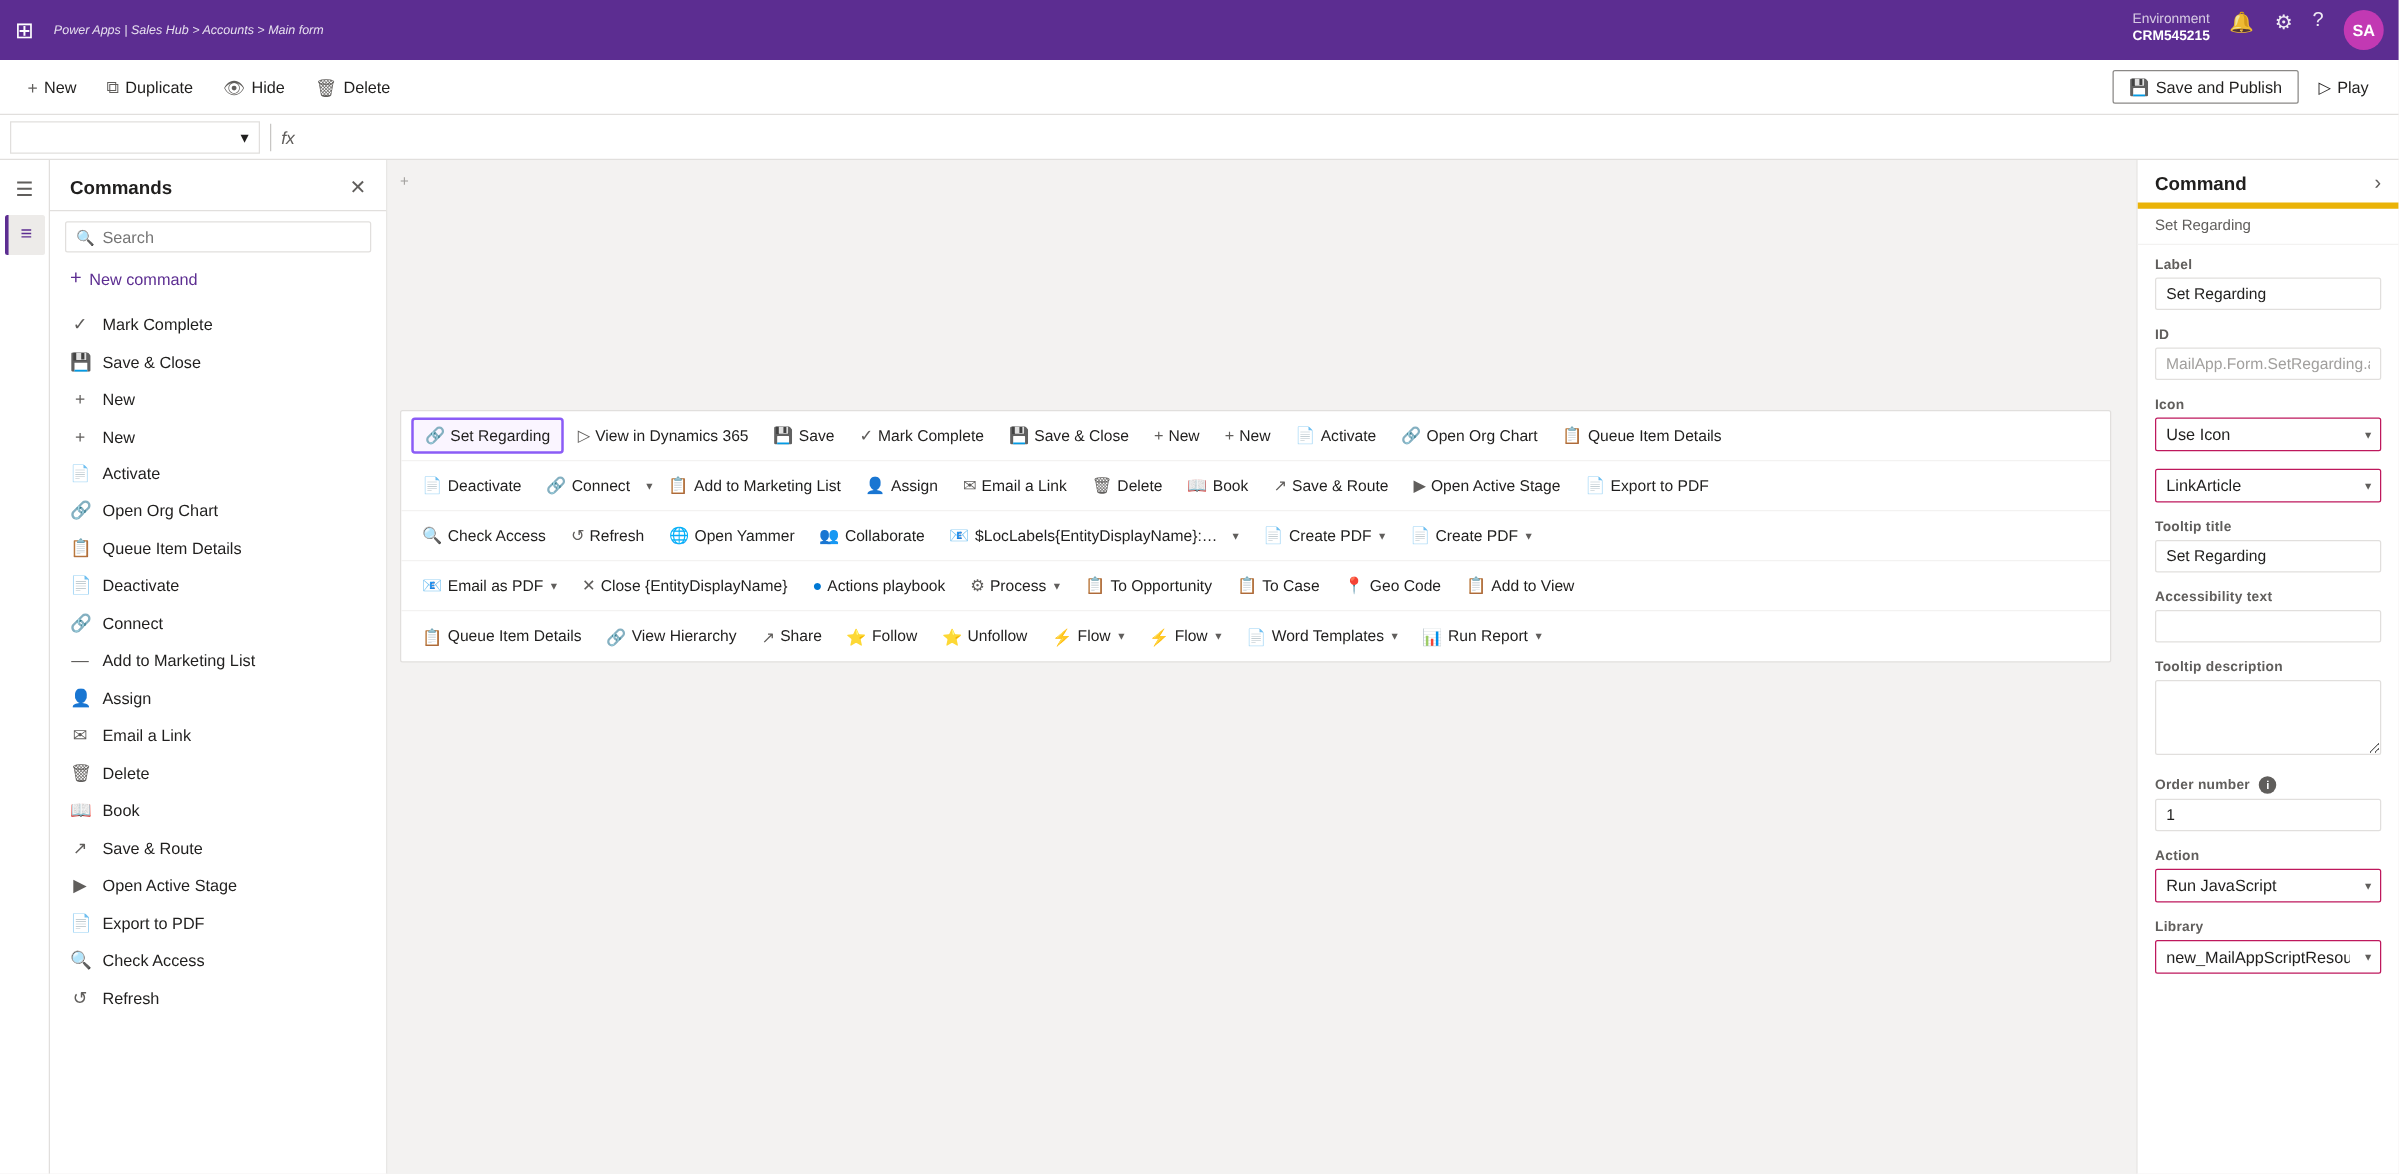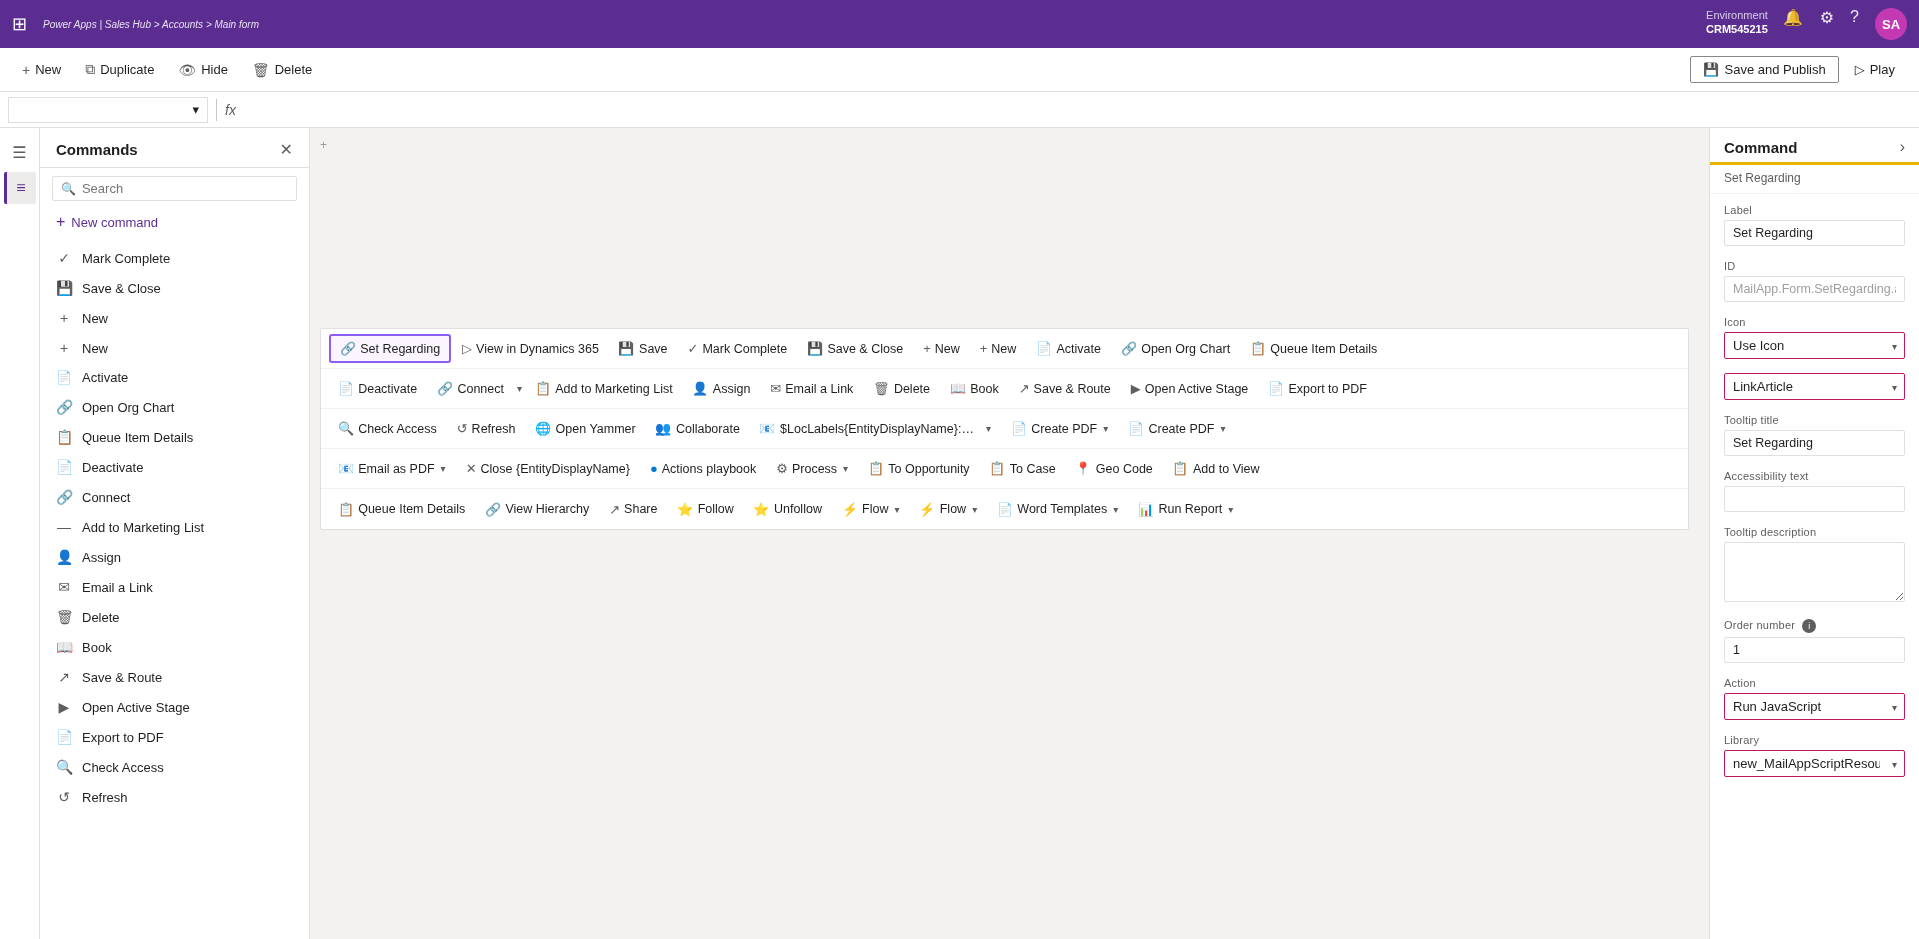--- a/index.html
+++ b/index.html
@@ -167,28 +167,28 @@
       width: 210px;
       background: white;
       border-left: 1px solid #e1dfdd;
       display: flex;
       flex-direction: column;
       overflow-y: auto;
     }
     .rp-header {
       display: flex; align-items: center; justify-content: space-between;
       padding: 10px 14px 6px;
-      border-bottom: 3px solid #eab308;
+      border-bottom: 5px solid #eab308;
     }
     .rp-title { font-size: 15px; font-weight: 600; }
     .rp-close { cursor: pointer; font-size: 16px; color: #605e5c; border: none; background: none; }
     .rp-subtitle { padding: 6px 14px 8px; font-size: 12px; color: #605e5c; border-bottom: 1px solid #f3f2f1; }
     .rp-body { padding: 10px 14px; flex: 1; overflow-y: auto; }
     .rp-field { margin-bottom: 14px; }
-    .rp-label { font-size: 11px; color: #605e5c; margin-bottom: 4px; font-weight: 400; letter-spacing: 0.02em; }
+    .rp-label { font-size: 11px; color: #605e5c; margin-bottom: 4px; font-weight: 700; letter-spacing: 0.02em; }
     .rp-input {
       width: 100%; border: 1px solid #e1dfdd; padding: 5px 8px;
       font-size: 12.5px; border-radius: 2px; outline: none; background: white;
       color: #201f1e;
     }
     .rp-input-muted { color: #a19f9d; }
     .rp-select-wrapper {
       position: relative;
     }
     .rp-select {

